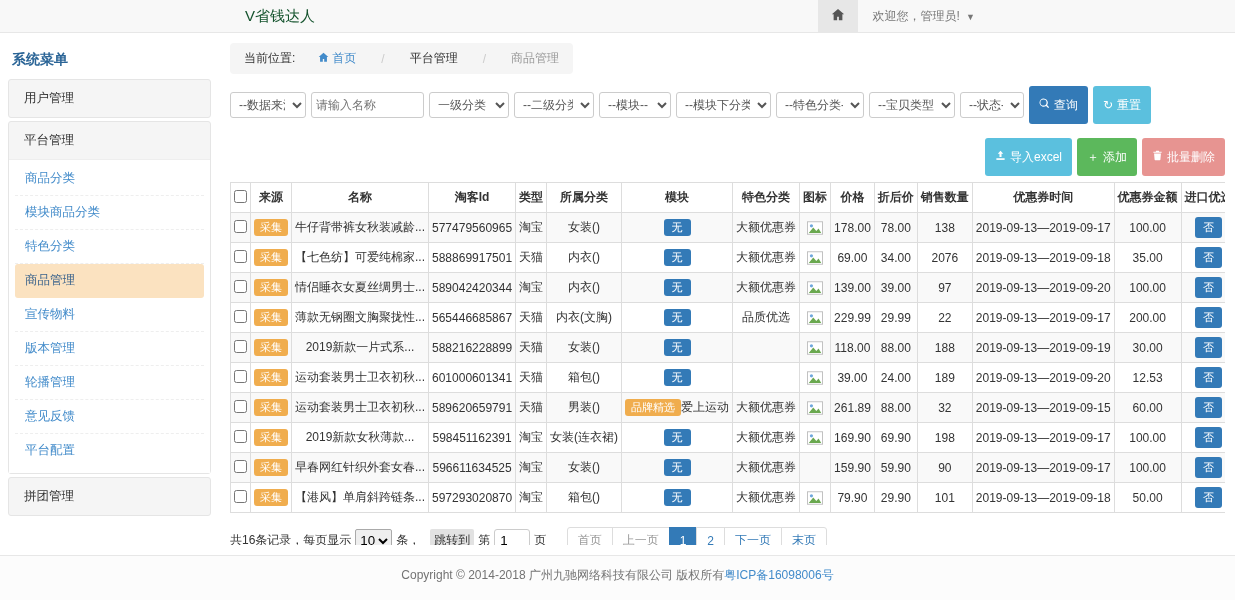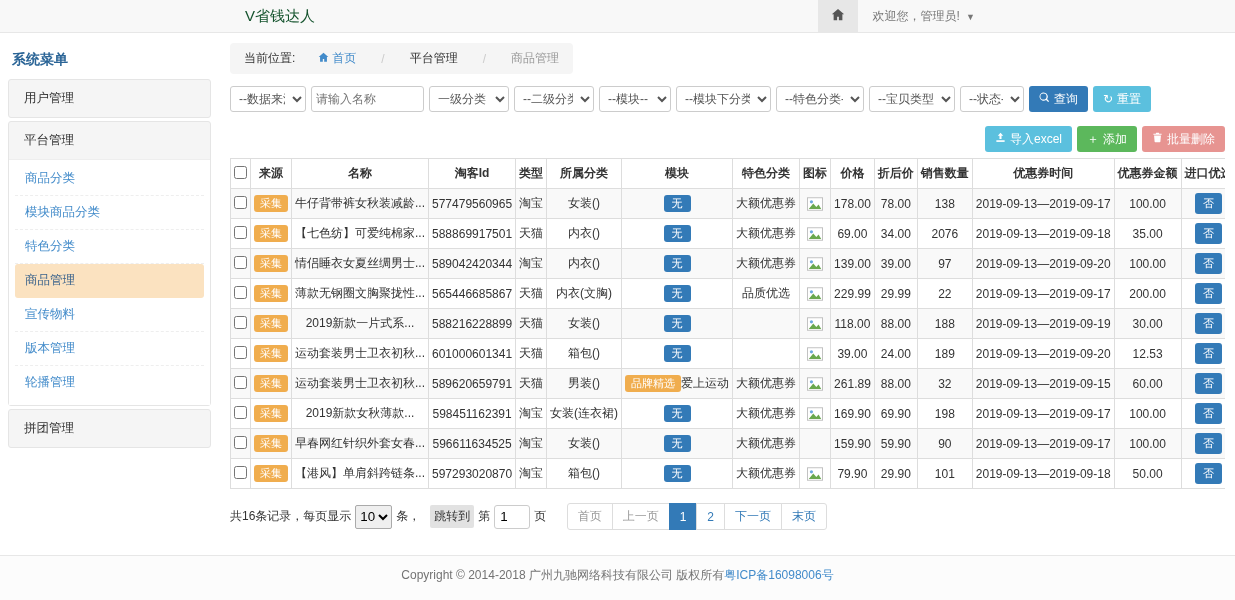--- a/index.html
+++ b/index.html
@@ -38,21 +38,21 @@
   .breadcrumb .sep { color:#ccc; padding:0 2px; }
   .breadcrumb a { color:#428bca; text-decoration:none; display:inline-flex; align-items:center; gap:3px; }
   .breadcrumb .current { color:#999; }
   .breadcrumb svg { fill:#428bca; }
   
   .filter-bar { margin-top:12px; display:flex; align-items:center; gap:5px; flex-wrap:nowrap; }
   .filter-bar select, .filter-bar input[type=text] {
     height:26px; border:1px solid #ccc; border-radius:3px; color:#555; font-size:12px;
     padding:0 4px; background:#fff; font-family:inherit; }
   .btn { border:none; border-radius:3px; color:#fff; font-size:12px; padding:0 10px;
-    height:26px; cursor:pointer; display:inline-flex; align-items:center; gap:4px; font-family:inherit; }
+    height:38px; cursor:pointer; display:inline-flex; align-items:center; gap:4px; font-family:inherit; }
   .btn-primary { background:#337ab7; }
   .btn-info { background:#5bc0de; }
   .btn-success { background:#5cb85c; }
   .btn-danger-soft { background:#d9534f; opacity:.62; }
   .glyph { font-family:"DejaVu Sans", sans-serif; }
   
   .action-row { margin:14px 0 6px 0; display:flex; justify-content:flex-end; gap:5px; }
   
   table { width:100%; border-collapse:collapse; table-layout:auto; }
   th, td { border:1px solid #ddd; padding:4px 3px; text-align:center; font-size:12px; white-space:nowrap; }
@@ -113,20 +113,22 @@
         <div class="side-group">
           <div class="side-group-head">平台管理</div>
           <div class="side-sub">
             <a class="side-link">商品分类</a>
             <a class="side-link">模块商品分类</a>
             <a class="side-link">特色分类</a>
             <a class="side-link active">商品管理</a>
             <a class="side-link">宣传物料</a>
             <a class="side-link">版本管理</a>
             <a class="side-link">轮播管理</a>
+            <a class="side-link">意见反馈</a>
+            <a class="side-link">平台配置</a>
           </div>
         </div>
         <div class="side-group">
           <div class="side-group-head">拼团管理</div>
         </div>
       </div>
   </div>
 
   <div class="main">
     <div class="breadcrumb">

